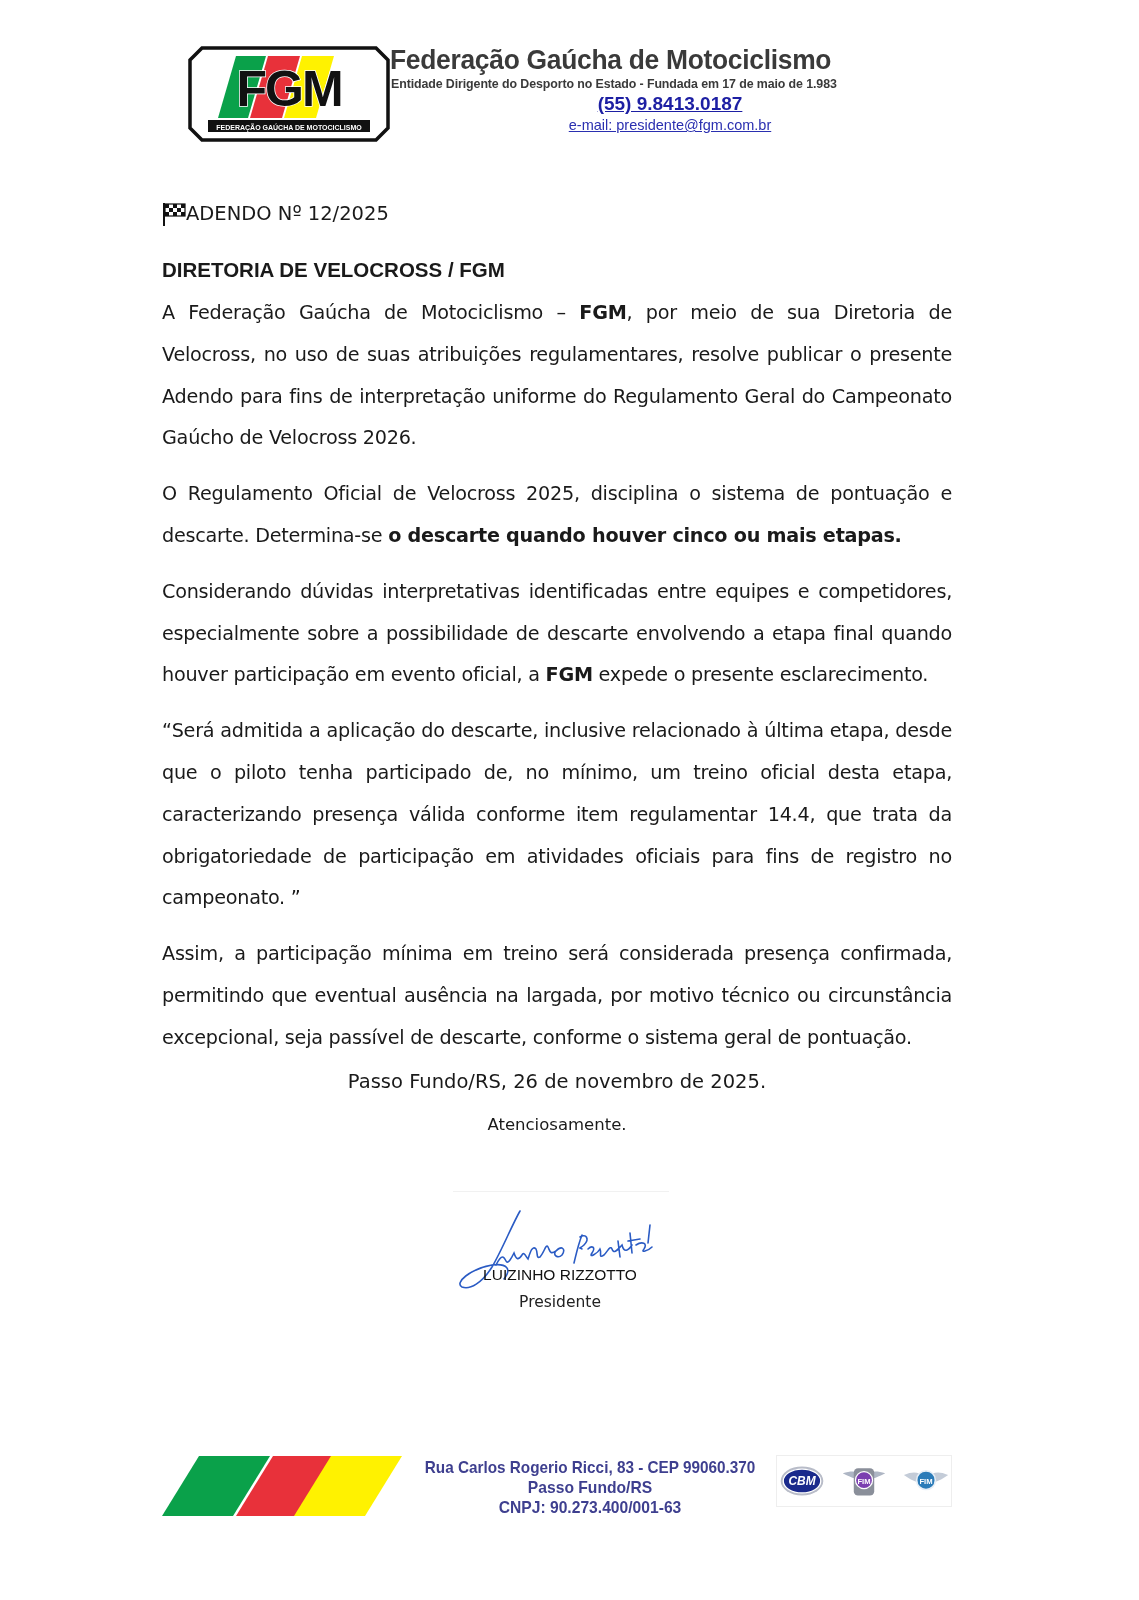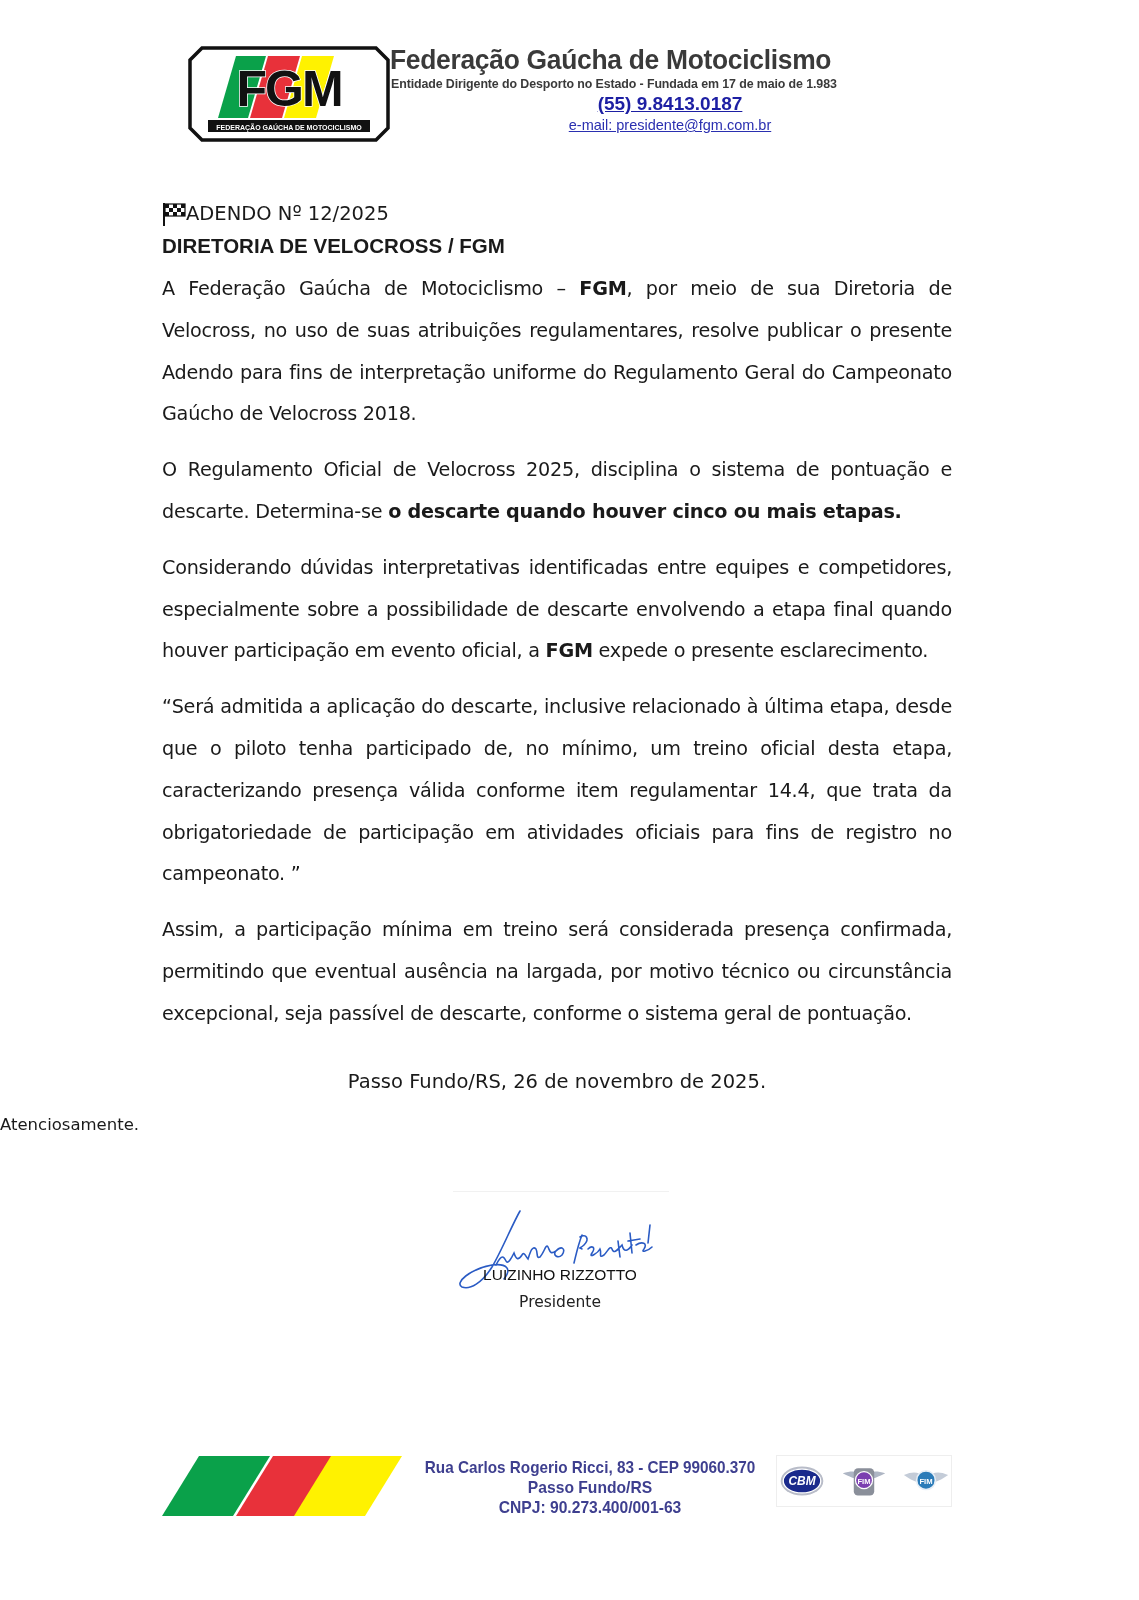--- a/index.html
+++ b/index.html
@@ -19,31 +19,31 @@
                font-family: Liberation Sans, sans-serif; font-weight: bold; font-size: 19px;
                color: #1d1fa3; text-decoration: underline; white-space: nowrap; }
   .org-email { position: absolute; left: 520px; top: 117px; width: 300px; text-align: center;
                font-family: "Liberation Sans", sans-serif; font-size: 14.5px; color: #2a2fb0;
                text-decoration: underline; white-space: nowrap; }
 
   
   .doc { position: absolute; left: 162px; top: 200px; width: 790px; }
   .heading { font-size: 19.5px; line-height: 28px; margin: 0; white-space: nowrap; }
   .heading.h1 { display: flex; align-items: center; }
-  .heading.h2 { margin-top: 4px; font-weight: bold; font-family: "Liberation Sans", sans-serif; font-size: 20.5px; }
+  .heading.h2 { margin-top: 28px; font-weight: bold; font-family: "Liberation Sans", sans-serif; font-size: 20.5px; }
   .flag-icon { display: inline-block; width: 24px; height: 26px; }
   .para { margin: 0; font-size: 19.2px; line-height: 41.8px; text-align: justify;
           letter-spacing: -0.25px; }
   .para + .para { margin-top: 14px; }
   .p1 { margin-top: 8px !important; }
   .para b { font-weight: bold; }
 
   .date { position: absolute; left: 0; width: 1114px; top: 1068px; text-align: center;
           font-size: 19.5px; line-height: 28px; }
-  .closing { position: absolute; left: 0; width: 1114px; top: 1113px; text-align: left;
+  .closing { position: absolute; left: 0; width: 1114px; top: 1113px; text-align: center;
              font-size: 16.5px; line-height: 24px; }
 
   
   .sig-box { position: absolute; left: 453px; top: 1191px; width: 216px; height: 112px;
              border-top: 1px solid #f1f1f1; }
   .sig-scribble { position: absolute; left: 452px; top: 1205px; width: 220px; height: 90px; }
   .sig-name { position: absolute; left: 470px; width: 180px; top: 1266px; text-align: center;
               font-family: "Liberation Sans", sans-serif; font-weight: normal; font-size: 15.5px;
               color: #111; white-space: nowrap; }
   .sig-role { position: absolute; left: 470px; width: 180px; top: 1293px; text-align: center;
@@ -91,21 +91,21 @@
       <rect x="7" y="7" width="4" height="4" fill="#111"></rect>
         <rect x="15" y="7" width="4" height="4" fill="#111"></rect>
       <rect x="3" y="11" width="4" height="4" fill="#111"></rect>
         <rect x="11" y="11" width="4" height="4" fill="#111"></rect>
         <rect x="19" y="11" width="4" height="4" fill="#111"></rect>
     </svg>
     <span>ADENDO Nº 12/2025</span>
   </div>
   <div class="heading h2">DIRETORIA DE VELOCROSS / FGM</div>
 
-  <p class="para p1"><span>A Federação Gaúcha de Motociclismo – </span><b>FGM</b><span>, por meio de sua Diretoria de Velocross, no uso de suas atribuições regulamentares, resolve publicar o presente Adendo para fins de interpretação uniforme do Regulamento Geral do Campeonato Gaúcho de Velocross 2018.</span></p>
+  <p class="para p1"><span>A Federação Gaúcha de Motociclismo – </span><b>FGM</b><span>, por meio de sua Diretoria de Velocross, no uso de suas atribuições regulamentares, resolve publicar o presente Adendo para fins de interpretação uniforme do Regulamento Geral do Campeonato Gaúcho de Velocross 2026.</span></p>
   <p class="para"><span>O Regulamento Oficial de Velocross 2025, disciplina o sistema de pontuação e descarte. Determina-se </span><b>o descarte quando houver cinco ou mais etapas.</b><span></span></p>
   <p class="para"><span>Considerando dúvidas interpretativas identificadas entre equipes e competidores, especialmente sobre a possibilidade de descarte envolvendo a etapa final quando houver participação em evento oficial, a </span><b>FGM</b><span> expede o presente esclarecimento.</span></p>
   <p class="para"><span>“Será admitida a aplicação do descarte, inclusive relacionado à última etapa, desde que o piloto tenha participado de, no mínimo, um treino oficial desta etapa, caracterizando presença válida conforme item regulamentar 14.4, que trata da obrigatoriedade de participação em atividades oficiais para fins de registro no campeonato. ”</span></p>
   <p class="para"><span>Assim, a participação mínima em treino será considerada presença confirmada, permitindo que eventual ausência na largada, por motivo técnico ou circunstância excepcional, seja passível de descarte, conforme o sistema geral de pontuação.</span></p>
 </div>
 
 <div class="date">Passo Fundo/RS, 26 de novembro de 2025.</div>
 <div class="closing">Atenciosamente.</div>
 
 <div class="sig-box"></div>

